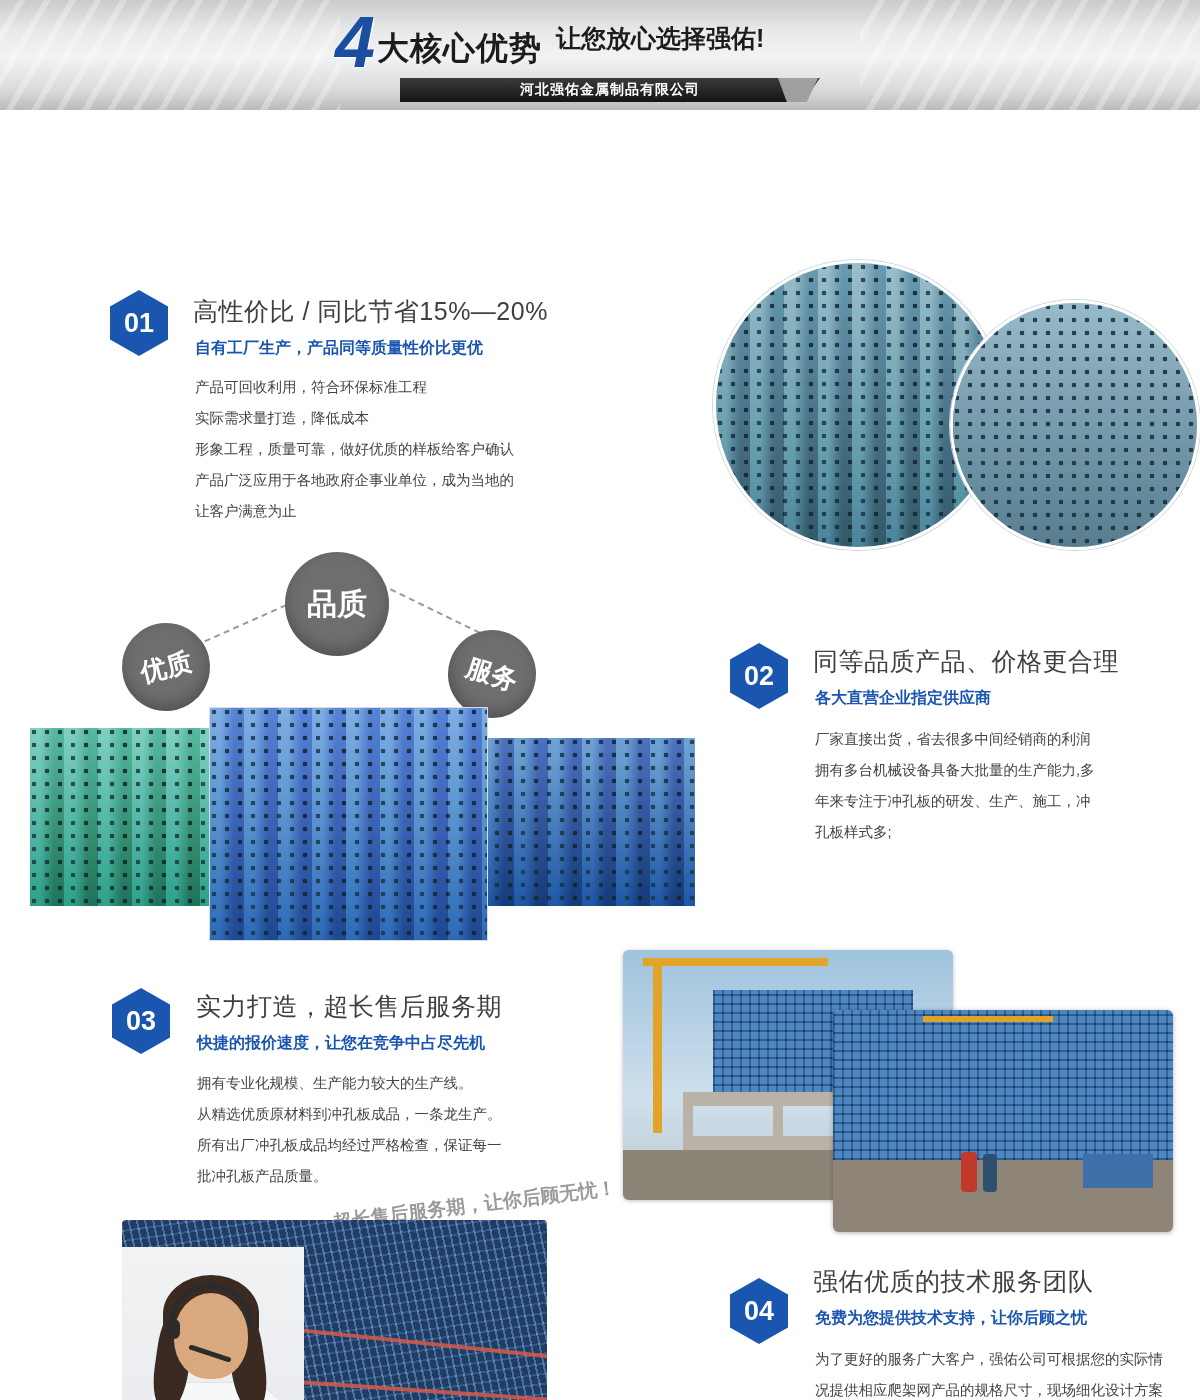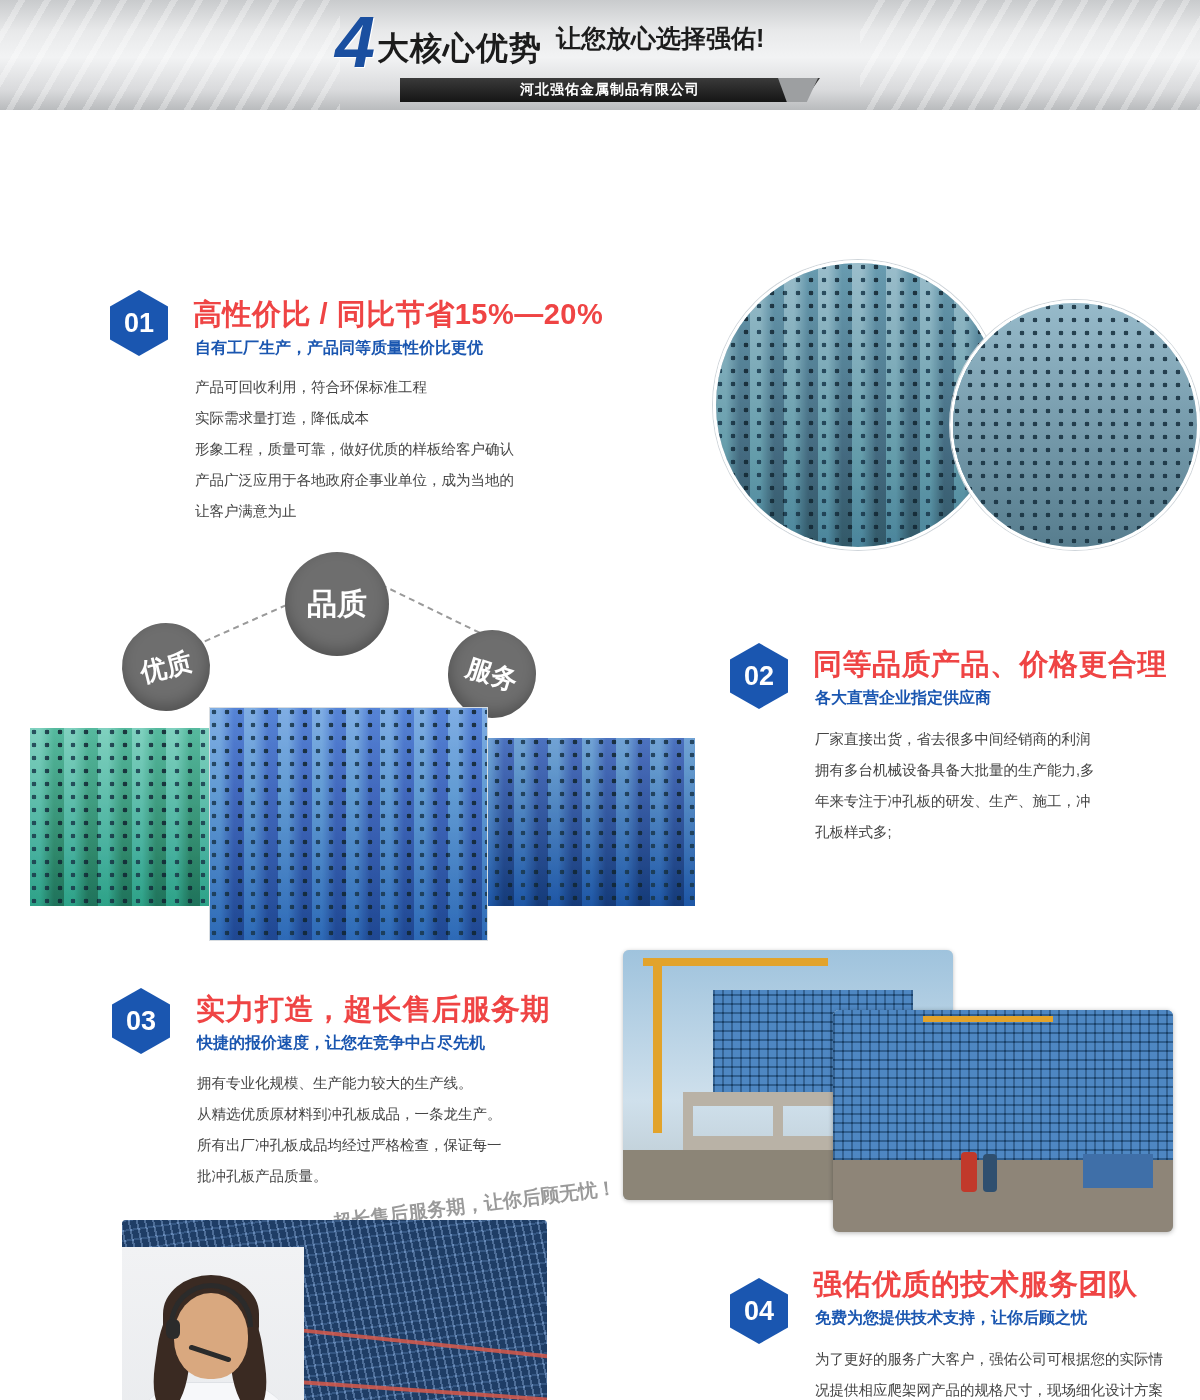--- a/index.html
+++ b/index.html
@@ -73,21 +73,21 @@
     width: 58px; height: 66px;
     background: #1a56b0;
     clip-path: polygon(50% 0%, 100% 25%, 100% 75%, 50% 100%, 0% 75%, 0% 25%);
     color: #fff; font-size: 27px; font-weight: bold;
     display: flex; align-items: center; justify-content: center;
     font-family: "Liberation Sans", sans-serif;
   }
 
   .blk-title {
     position: absolute;
-    font-size: 29px; font-weight: bold; color: #ef4444;
+    font-size: 25px; font-weight: normal; color: #404040;
     letter-spacing: .5px; white-space: nowrap;
   }
   .blk-sub {
     position: absolute;
     font-size: 16px; font-weight: bold; color: #1a56b0;
     white-space: nowrap;
   }
   .blk-body {
     position: absolute;
     font-size: 14.5px; color: #444; line-height: 31px;

